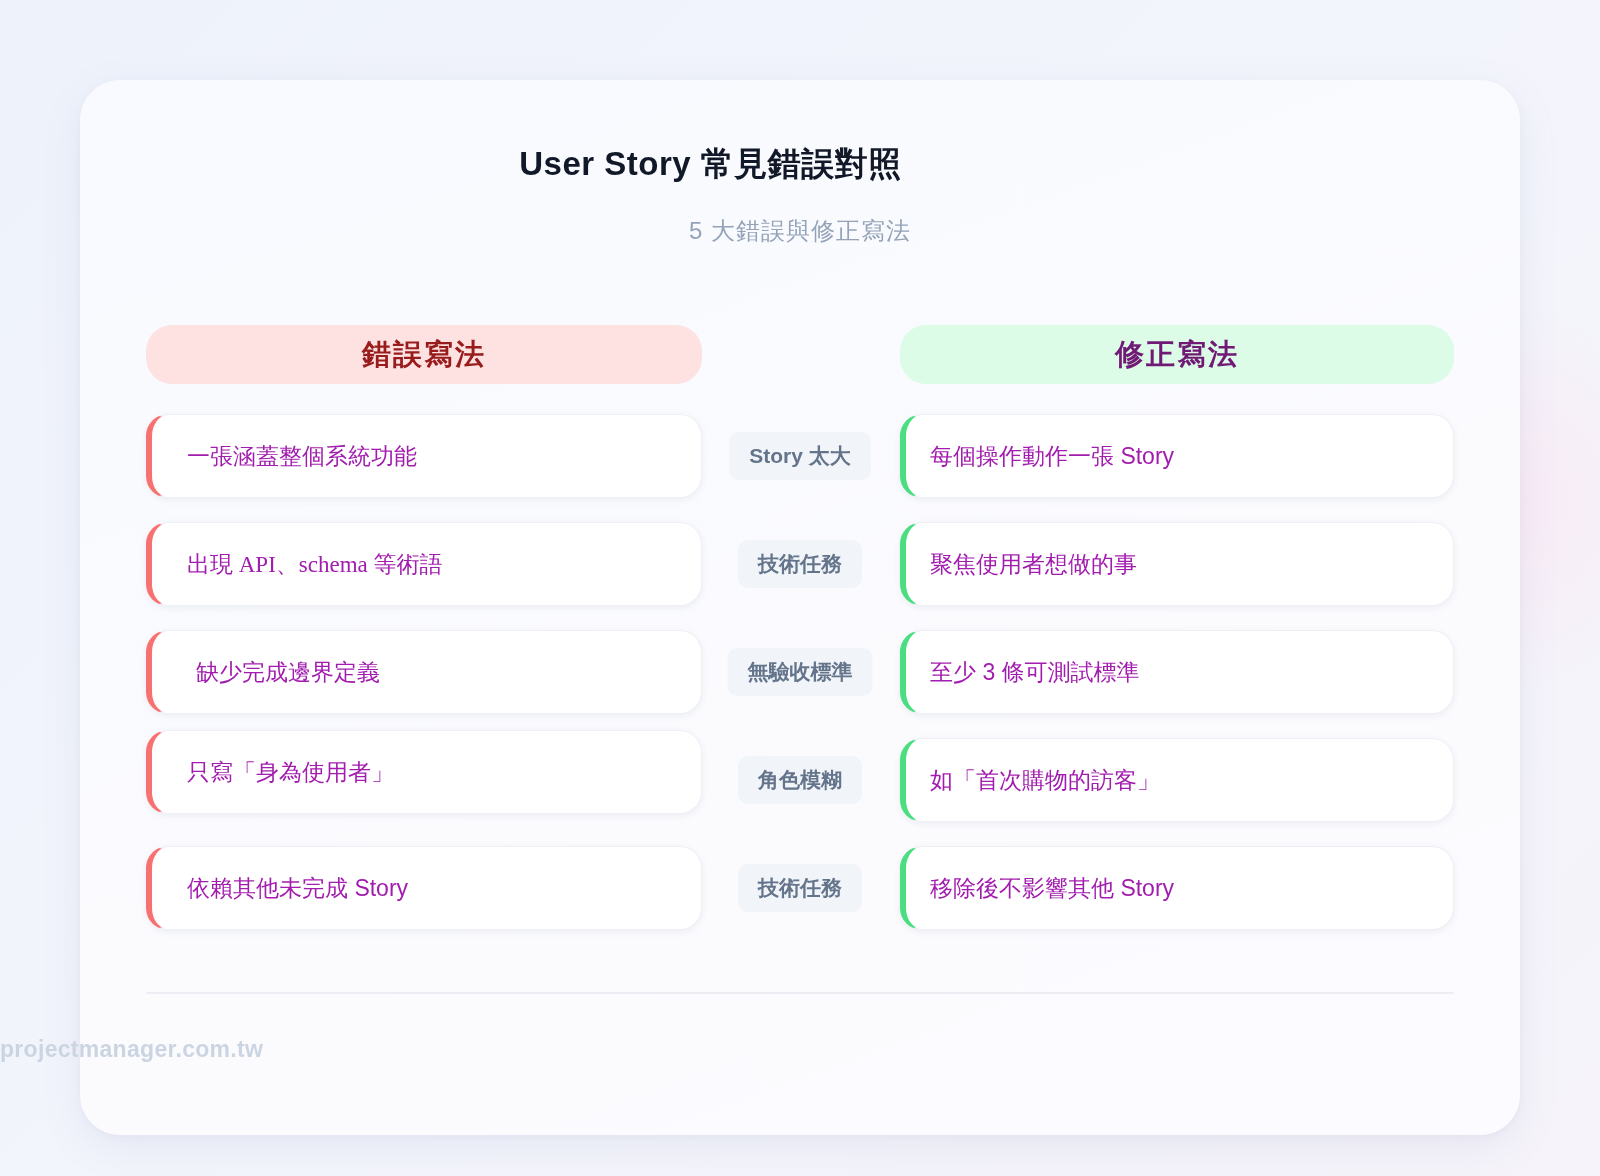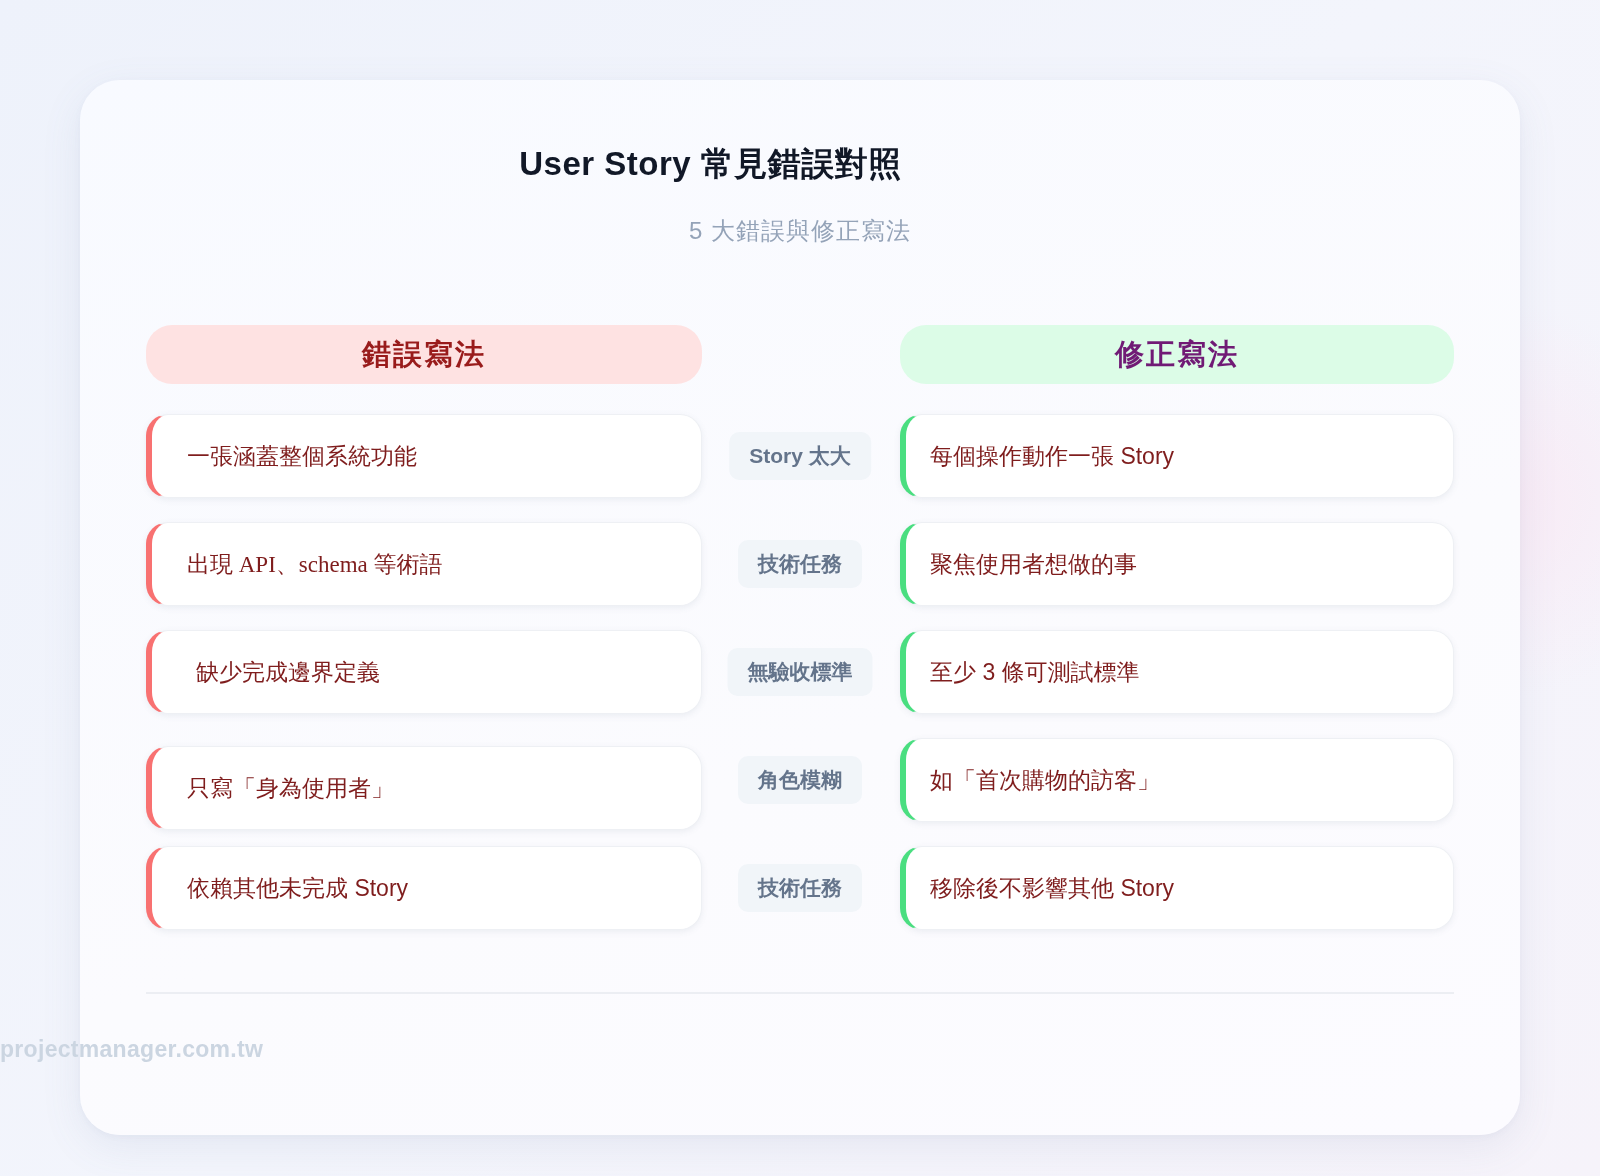--- a/index.html
+++ b/index.html
@@ -84,21 +84,21 @@
       position: absolute;
       height: 84px;
       border-radius: 22px;
       background: #ffffff;
       box-shadow: 0 2px 6px rgba(100, 116, 139, 0.10);
       border: 1px solid #eef0f4;
       box-sizing: border-box;
       display: flex;
       align-items: center;
       font-size: 23px;
-      color: #7f1d1d;
+      color: #a21caf;
     }
     .row-card.wrong {
       left: 146px;
       width: 556px;
       border-left: 6px solid #f87171;
       padding-left: 35px;
     }
     .row-card.right {
       left: 900px;
       width: 554px;
@@ -170,21 +170,21 @@
 </div>
 
 <div class="row-card wrong" style="top:630px;padding-left:44px;">
   <span>缺少完成邊界定義</span>
 </div>
 <div class="tag" style="top:648px;">無驗收標準</div>
 <div class="row-card right" style="top:630px;">
   <span>至少 3 條可測試標準</span>
 </div>
 
-<div class="row-card wrong" style="top:746px;">
+<div class="row-card wrong" style="top:730px;">
   <span>只寫「身為使用者」</span>
 </div>
 <div class="tag" style="top:756px;">角色模糊</div>
 <div class="row-card right" style="top:738px;">
   <span>如「首次購物的訪客」</span>
 </div>
 
 <div class="row-card wrong" style="top:846px;">
   <span>依賴其他未完成 Story</span>
 </div>

